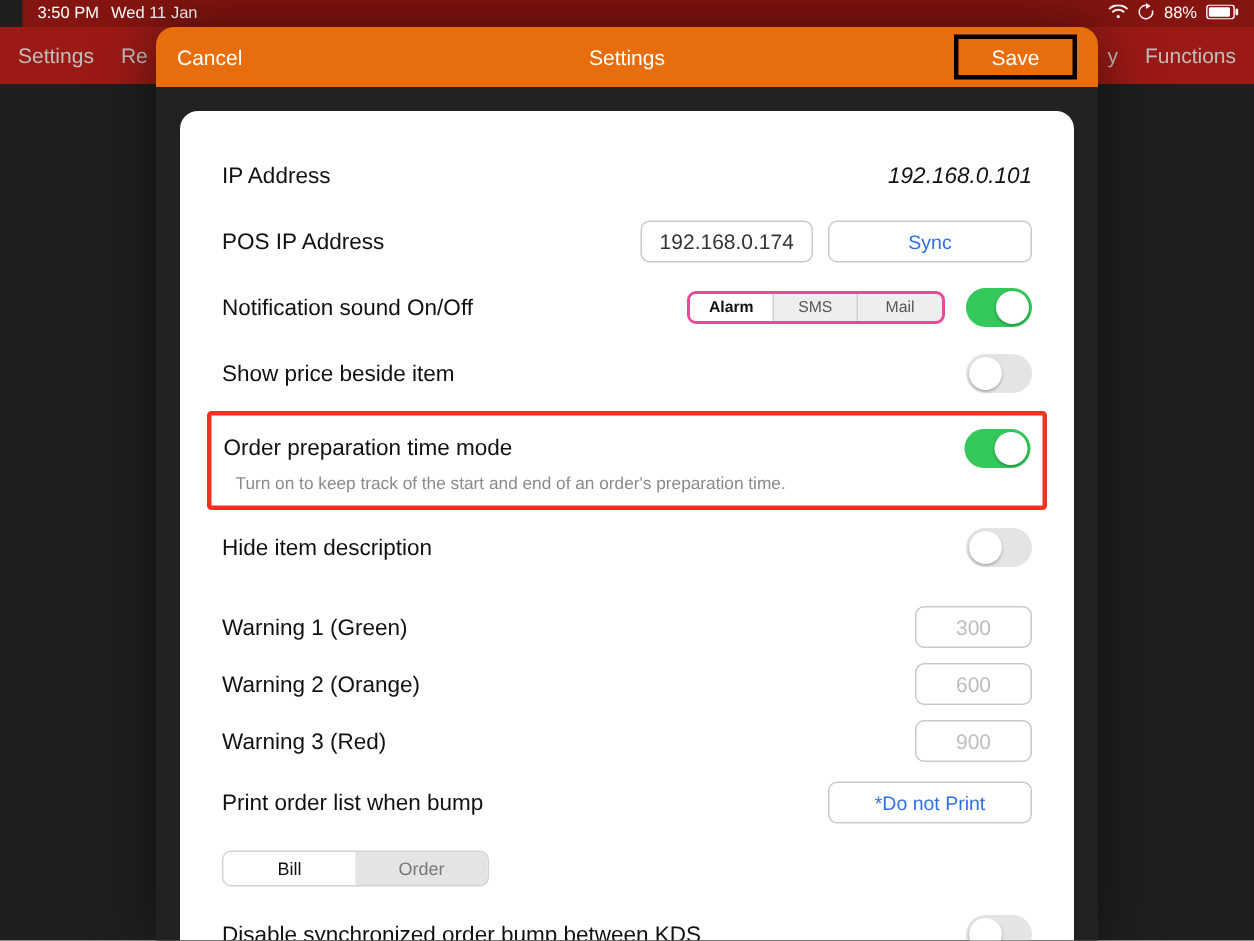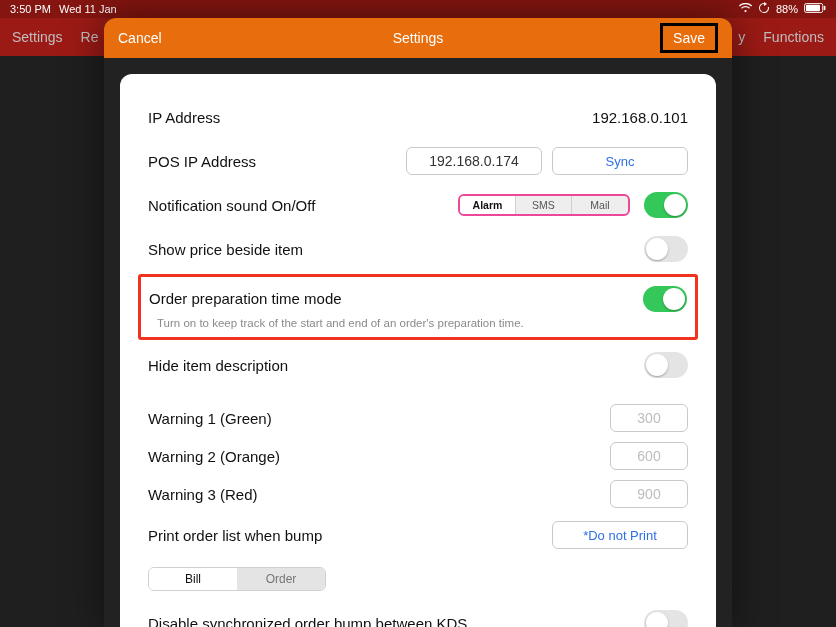--- a/index.html
+++ b/index.html
@@ -1,21 +1,21 @@
 <!DOCTYPE html>
 <html><head>
 <meta charset="utf-8">
 <style>
   * { box-sizing: border-box; margin: 0; padding: 0; }
   html, body { width: 836px; height: 627px; overflow: hidden; font-family: -apple-system, "Helvetica Neue", Arial, sans-serif; }
   body { background: #1f1f1f; }
 
   
   .statusbar {
-    position: absolute; top: 0; left: 0; right: 0; height: 18px;
+    position: absolute; top: 0; left: 15px; right: 0; height: 18px;
     background: #851510; color: #fff; font-size: 11px;
     display: flex; align-items: center; padding: 0 10px;
   }
   .statusbar .left { display: flex; gap: 8px; }
   .statusbar .right { margin-left: auto; display: flex; align-items: center; gap: 6px; }
   .statusbar svg { fill: #fff; }
 
   
   .backbar {
     position: absolute; top: 18px; left: 0; right: 0; height: 38px;
@@ -31,35 +31,35 @@
     background: #222; border-radius: 12px 12px 0 0; overflow: hidden;
     box-shadow: 0 0 40px rgba(0,0,0,.5);
   }
   .sheet-header {
     height: 40px; background: #e86d0c; color: #fff; display: flex;
     align-items: center; padding: 0 14px; font-size: 14px; gap: 32px;
   }
   .sheet-header .title { position: absolute; left: 0; right: 0; text-align: center; font-weight: 500; pointer-events: none; }
   .sheet-header .cancel { z-index: 1; }
   .sheet-header .save-wrap { margin-left: auto; z-index: 1; }
-  .save-highlight { border: 3px solid #000; padding: 4px 10px; display: inline-block; }
+  .save-highlight { border: 3px solid #000; padding: 4px 22px; display: inline-block; }
 
   .panel {
     position: absolute; top: 56px; bottom: 0; left: 16px; right: 16px;
     background: #fff; border-radius: 12px 12px 0 0; padding: 24px 28px 0 28px;
     overflow: hidden;
   }
 
   .row { display: flex; align-items: center; min-height: 32px; margin-bottom: 6px; }
   .row.tall { min-height: 38px; }
   .label { font-size: 15px; color: #111; flex: 1; }
-  .row .value { font-size: 15px; color: #111; font-weight: 500; }
+  .row .value { font-size: 15px; color: #111; font-weight: 500; font-style: italic; }
 
   .input {
-    width: 136px; height: 28px; border: 1px solid #c9c9c9; border-radius: 6px;
+    width: 115px; height: 28px; border: 1px solid #c9c9c9; border-radius: 6px;
     text-align: center; font-size: 14px; color: #333; background: #fff;
     display: inline-flex; align-items: center; justify-content: center; margin-right: 10px;
   }
   .input.faded { color: #bdbdbd; width: 78px; margin-right: 0; }
 
   .btn {
     height: 28px; border: 1px solid #c9c9c9; border-radius: 6px; background: #fff;
     display: inline-flex; align-items: center; justify-content: center;
     font-size: 13px; color: #2f6fe6; padding: 12px; width: 136px;
   }

